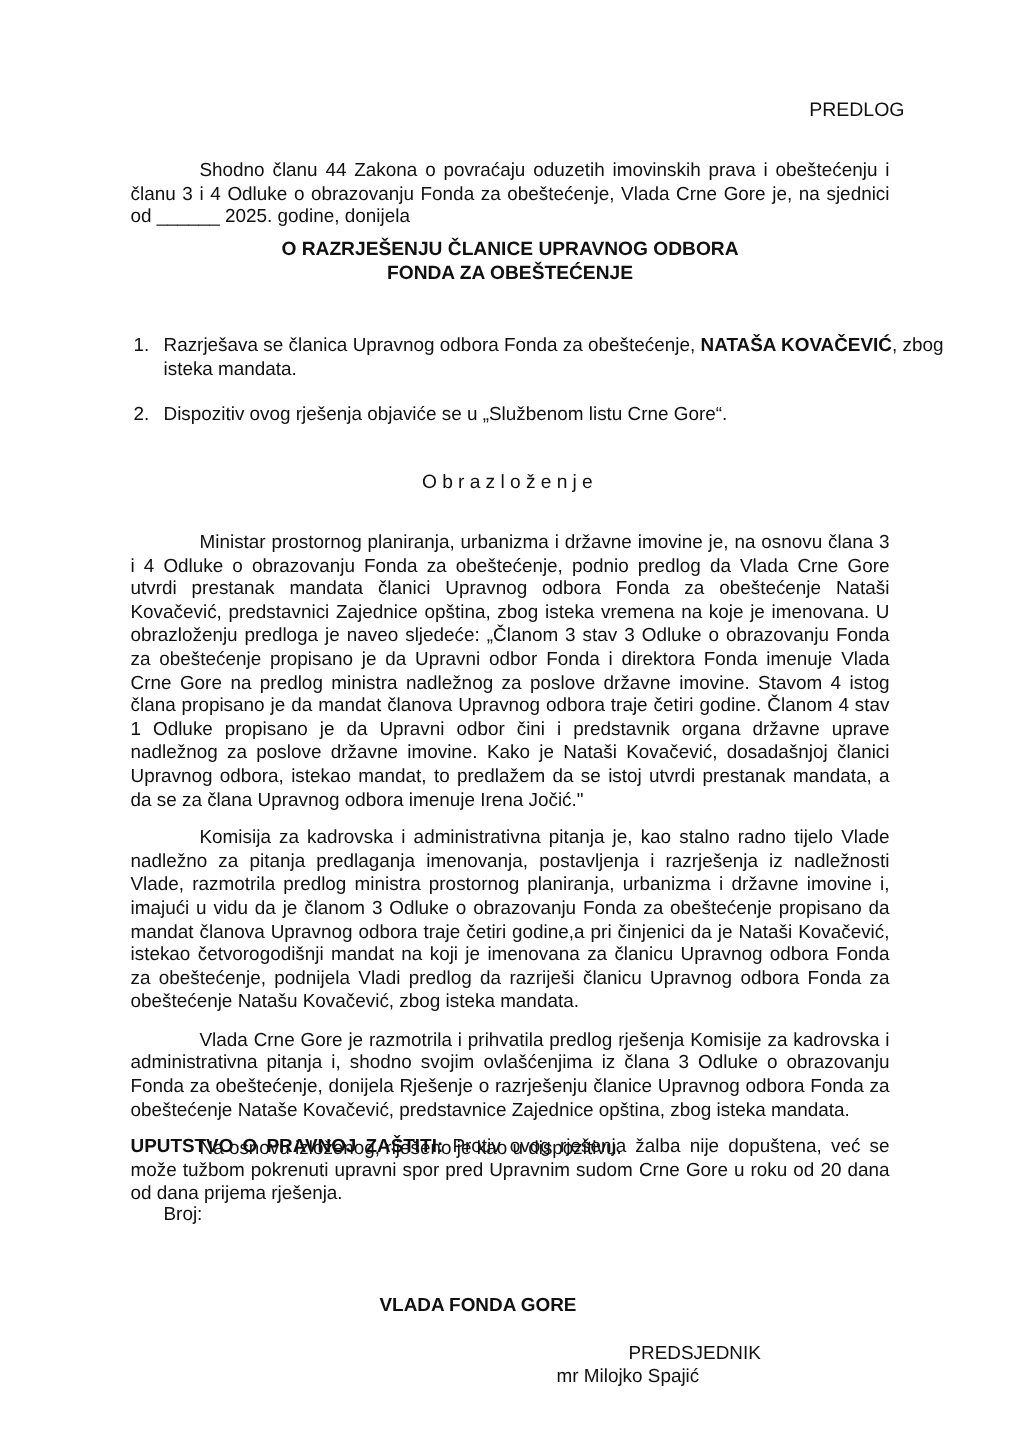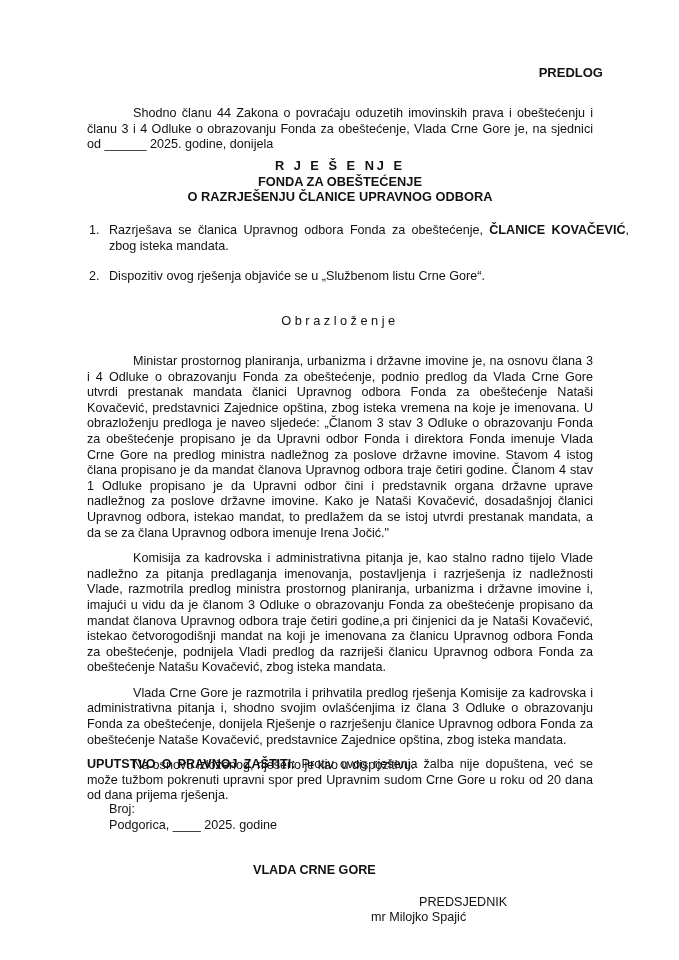--- a/index.html
+++ b/index.html
@@ -1,21 +1,21 @@
 <!DOCTYPE html>
 <html><head>
 <meta charset="utf-8">
 <style>
   html, body { margin: 0; padding: 0; background: #ffffff; }
   body {
     width: 679px; height: 960px; position: relative; overflow: hidden;
     font-family: "Liberation Sans", sans-serif; color: #111; font-size: 12.6px;
   }
   .page { position: absolute; left: 77px; top: 0; width: 526px; }
-  .predlog { position: absolute; right: 0; top: 65px; font-weight: bold; font-size: 13px; }
+  .predlog { position: absolute; right: 0; top: 65px; font-weight: normal; font-size: 13px; }
   p { margin: 10px; line-height: 15.6px; text-align: justify; }
   .indent { text-indent: 46px; }
   .intro { position: absolute; top: 96px; left: 0; width: 526px; }
   .title { position: absolute; top: 158px; left: 0; width: 526px; text-align: center; font-weight: bold; line-height: 15.5px; font-size: 12.8px; }
   .title .spaced { letter-spacing: 3px; }
   ol { position: absolute; left: 0; top: 223px; width: 526px; margin: 0; padding-left: 26px; }
   ol li { line-height: 15.6px; text-align: justify; margin-bottom: 15px; padding-left: 6px; }
   .obraz { position: absolute; top: 313px; left: 0; width: 526px; text-align: center; font-weight: normal; letter-spacing: 3.5px; font-size: 12.8px; }
   .body-text { position: absolute; top: 344px; left: 0; width: 526px; }
   .uputstvo { position: absolute; top: 747px; left: 0; width: 526px; }
@@ -29,47 +29,45 @@
 <body>
 
 <div class="page">
   <div class="predlog">PREDLOG</div>
 
   <div class="intro">
     <p class="indent">Shodno članu 44 Zakona o povraćaju oduzetih imovinskih prava i obeštećenju i članu 3 i 4 Odluke o obrazovanju Fonda za obeštećenje, Vlada Crne Gore je, na sjednici od ______ 2025. godine, donijela</p>
   </div>
 
   <div class="title">
-    <div class="spaced">R J E Š E NJ E</div>
+    <div>O RAZRJEŠENJU ČLANICE UPRAVNOG ODBORA</div>
     <div>FONDA ZA OBEŠTEĆENJE</div>
-    <div>O RAZRJEŠENJU ČLANICE UPRAVNOG ODBORA</div>
   </div>
 
   <ol>
-    <li><span>Razrješava se članica Upravnog odbora Fonda za obeštećenje, </span><b>ČLANICE KOVAČEVIĆ</b><span>, zbog isteka mandata.</span></li>
+    <li><span>Razrješava se članica Upravnog odbora Fonda za obeštećenje, </span><b>NATAŠA KOVAČEVIĆ</b><span>, zbog isteka mandata.</span></li>
     <li><span>Dispozitiv ovog rješenja objaviće se u „Službenom listu Crne Gore“.</span></li>
   </ol>
 
   <div class="obraz">Obrazloženje</div>
 
   <div class="body-text">
     <p class="indent">Ministar prostornog planiranja, urbanizma i državne imovine je, na osnovu člana 3 i 4 Odluke o obrazovanju Fonda za obeštećenje, podnio predlog da Vlada Crne Gore utvrdi prestanak mandata članici Upravnog odbora Fonda za obeštećenje Nataši Kovačević, predstavnici Zajednice opština, zbog isteka vremena na koje je imenovana. U obrazloženju predloga je naveo sljedeće: „Članom 3 stav 3 Odluke o obrazovanju Fonda za obeštećenje propisano je da Upravni odbor Fonda i direktora Fonda imenuje Vlada Crne Gore na predlog ministra nadležnog za poslove državne imovine. Stavom 4 istog člana propisano je da mandat članova Upravnog odbora traje četiri godine. Članom 4 stav 1 Odluke propisano je da Upravni odbor čini i predstavnik organa državne uprave nadležnog za poslove državne imovine. Kako je Nataši Kovačević, dosadašnjoj članici Upravnog odbora, istekao mandat, to predlažem da se istoj utvrdi prestanak mandata, a da se za člana Upravnog odbora imenuje Irena Jočić."</p>
     <p class="indent">Komisija za kadrovska i administrativna pitanja je, kao stalno radno tijelo Vlade nadležno za pitanja predlaganja imenovanja, postavljenja i razrješenja iz nadležnosti Vlade, razmotrila predlog ministra prostornog planiranja, urbanizma i državne imovine i, imajući u vidu da je članom 3 Odluke o obrazovanju Fonda za obeštećenje propisano da mandat članova Upravnog odbora traje četiri godine,a pri činjenici da je Nataši Kovačević, istekao četvorogodišnji mandat na koji je imenovana za članicu Upravnog odbora Fonda za obeštećenje, podnijela Vladi predlog da razriješi članicu Upravnog odbora Fonda za obeštećenje Natašu Kovačević, zbog isteka mandata.</p>
     <p class="indent">Vlada Crne Gore je razmotrila i prihvatila predlog rješenja Komisije za kadrovska i administrativna pitanja i, shodno svojim ovlašćenjima iz člana 3 Odluke o obrazovanju Fonda za obeštećenje, donijela Rješenje o razrješenju članice Upravnog odbora Fonda za obeštećenje Nataše Kovačević, predstavnice Zajednice opština, zbog isteka mandata.</p>
     <p class="indent">Na osnovu izloženog, riješeno je kao u dispozitivu.</p>
   </div>
 
   <div class="uputstvo">
     <p><b>UPUTSTVO O PRAVNOJ ZAŠTITI:</b><span> Protiv ovog rješenja žalba nije dopuštena, već se može tužbom pokrenuti upravni spor pred Upravnim sudom Crne Gore u roku od 20 dana od dana prijema rješenja.</span></p>
   </div>
 
   <div class="broj">
     <div>Broj:</div>
-    <div>Podgorica, ____  2025. godine</div>
   </div>
 
-  <div class="vlada">VLADA CRNE GORE</div>
+  <div class="vlada">VLADA FONDA GORE</div>
 
   <div class="predsjednik">
     <div class="role">PREDSJEDNIK</div>
     <div>mr Milojko Spajić</div>
   </div>
 </div>
 
 </body></html>

